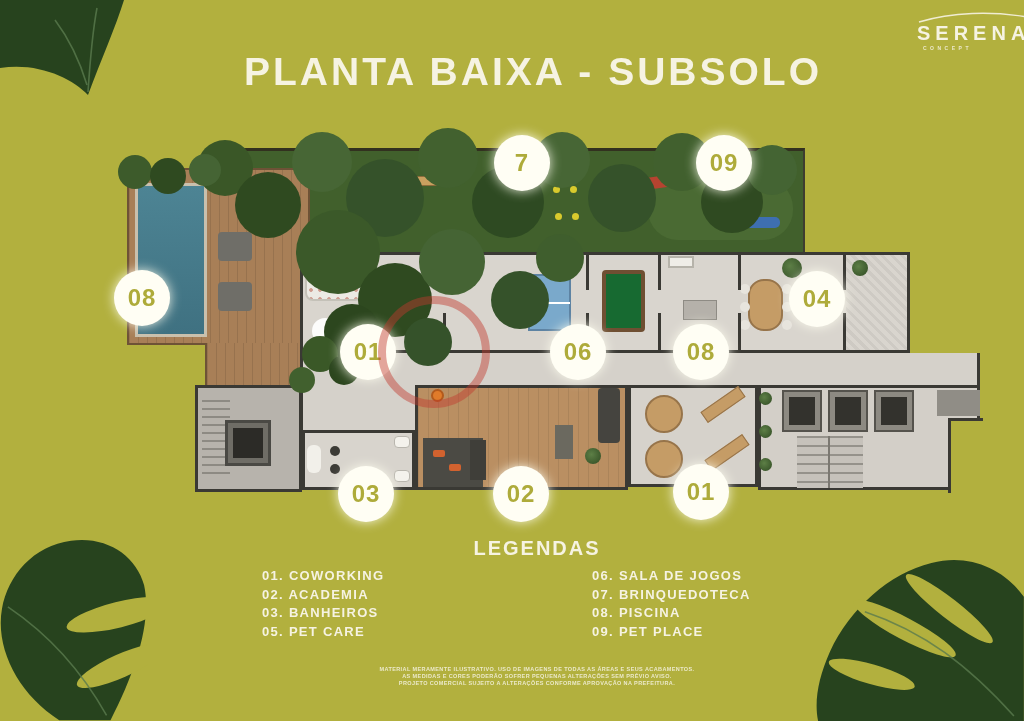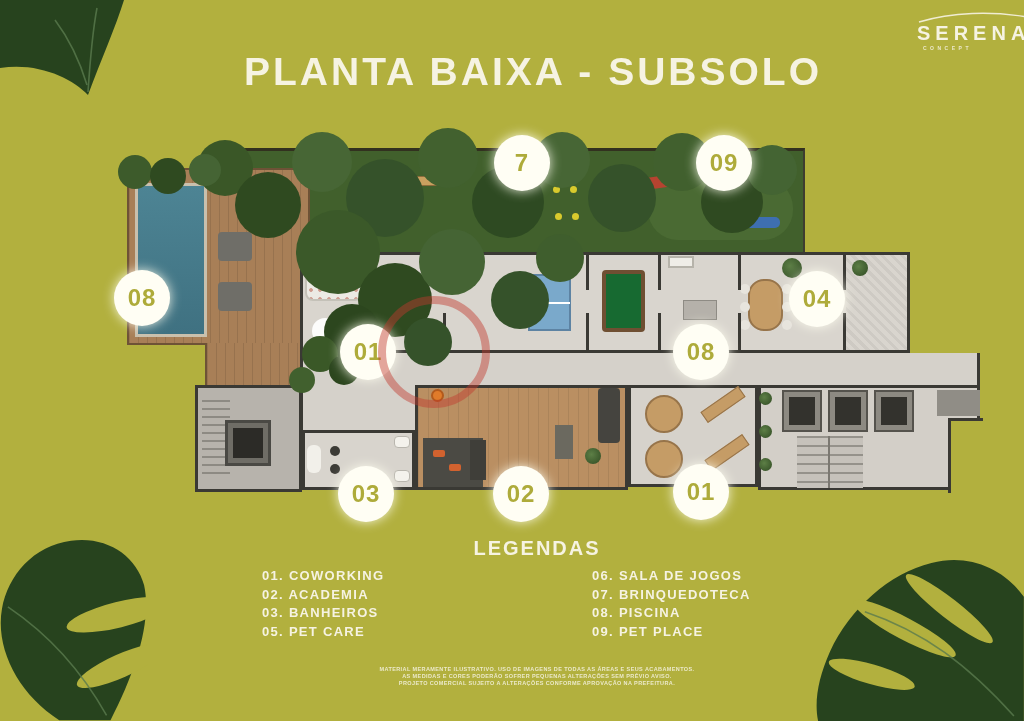--- a/index.html
+++ b/index.html
@@ -244,20 +244,21 @@
   <div class="tree" style="left:189px;top:154px;width:32px;height:32px;background:#456434;"></div>
   <div class="tree" style="left:302px;top:336px;width:36px;height:36px;background:#3a5827;"></div>
   <div class="tree" style="left:329px;top:355px;width:30px;height:30px;background:#2c461e;"></div>
   <div class="tree" style="left:289px;top:367px;width:26px;height:26px;background:#41602e;"></div>
 
   <div id="badge-layer" style="left:0;top:0;width:100%;height:100%;">
       <div class="badge" style="left: 494px; top: 135px;">7</div>
       <div class="badge" style="left: 696px; top: 135px;">09</div>
       <div class="badge" style="left: 114px; top: 270px;">08</div>
       <div class="badge" style="left: 340px; top: 324px;">01</div>
+      <div class="badge" style="left: 550px; top: 324px;">06</div>
       <div class="badge" style="left: 673px; top: 324px;">08</div>
       <div class="badge" style="left: 789px; top: 271px;">04</div>
       <div class="badge" style="left: 338px; top: 466px;">03</div>
       <div class="badge" style="left: 493px; top: 466px;">02</div>
       <div class="badge" style="left: 673px; top: 464px;">01</div>
     </div>
 
   <div class="watermark" style="left:0;top:0;width:100%;height:100%;">
     <div class="wm-circle"></div>
   </div>

